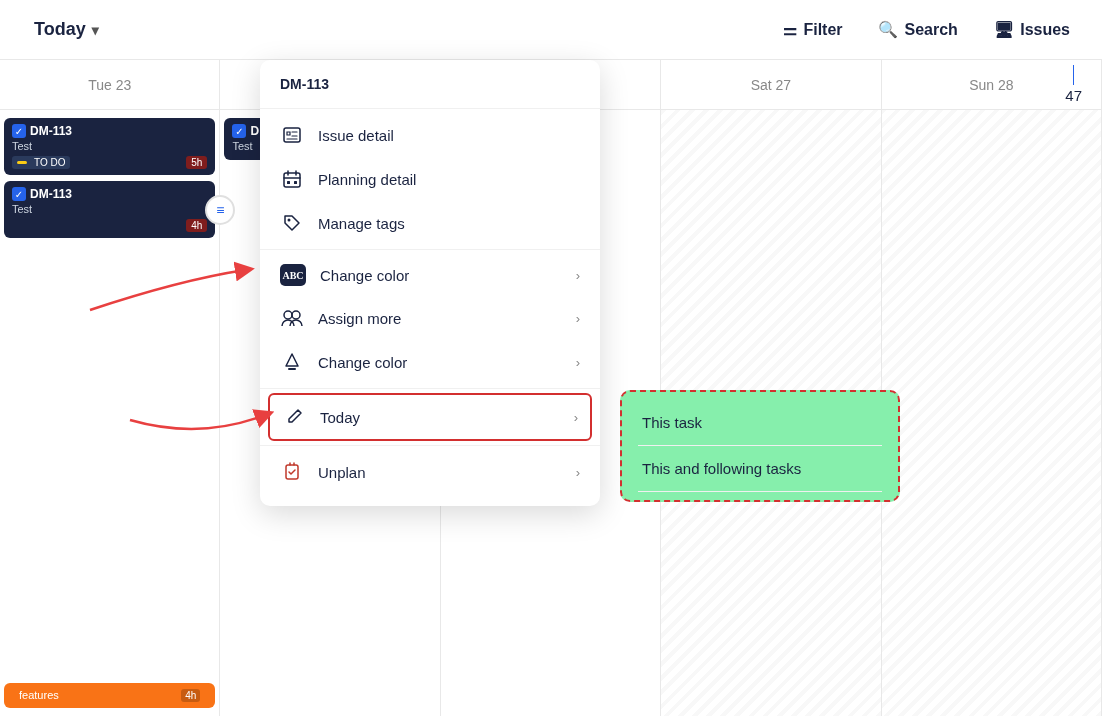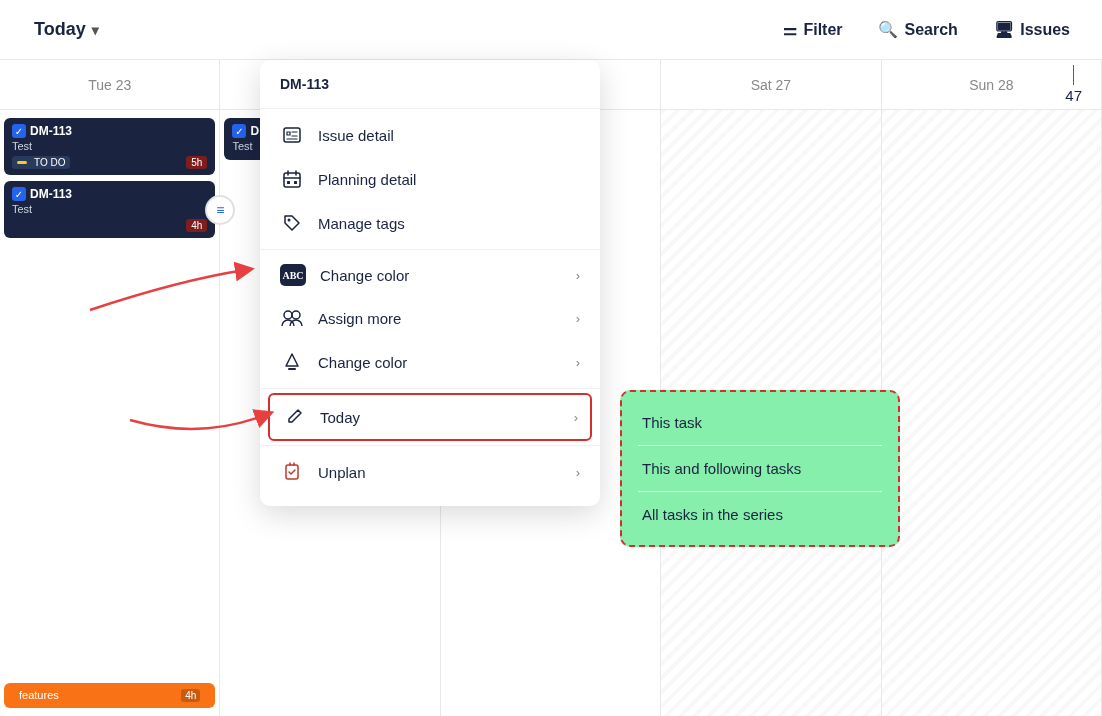--- a/index.html
+++ b/index.html
@@ -503,21 +503,20 @@
     <span class="menu-item-label">Unplan</span>
     <span class="menu-arrow">›</span>
   </div>
 </div>
 
 <div class="sub-menu">
   <div class="sub-menu-item">This task</div>
   <div style="height:1px; background:#f0f0f0; margin:0 16px;"></div>
   <div class="sub-menu-item">This and following tasks</div>
   <div style="height:1px; background:#f0f0f0; margin:0 16px;"></div>
-  <div class="sub-menu-item">All tasks in the series</div>
 </div>
 
 <svg style="position:absolute; top:360px; left:100px; width:200px; height:120px; z-index:200; overflow:visible;">
   <defs>
     <marker id="arrowhead" markerWidth="8" markerHeight="8" refX="4" refY="4" orient="auto">
       <path d="M0,0 L0,8 L8,4 z" fill="#e84040"></path>
     </marker>
   </defs>
   <path d="M 30 60 Q 100 80 165 55" stroke="#e84040" stroke-width="2.5" fill="none" marker-end="url(#arrowhead)"></path>
 </svg>

